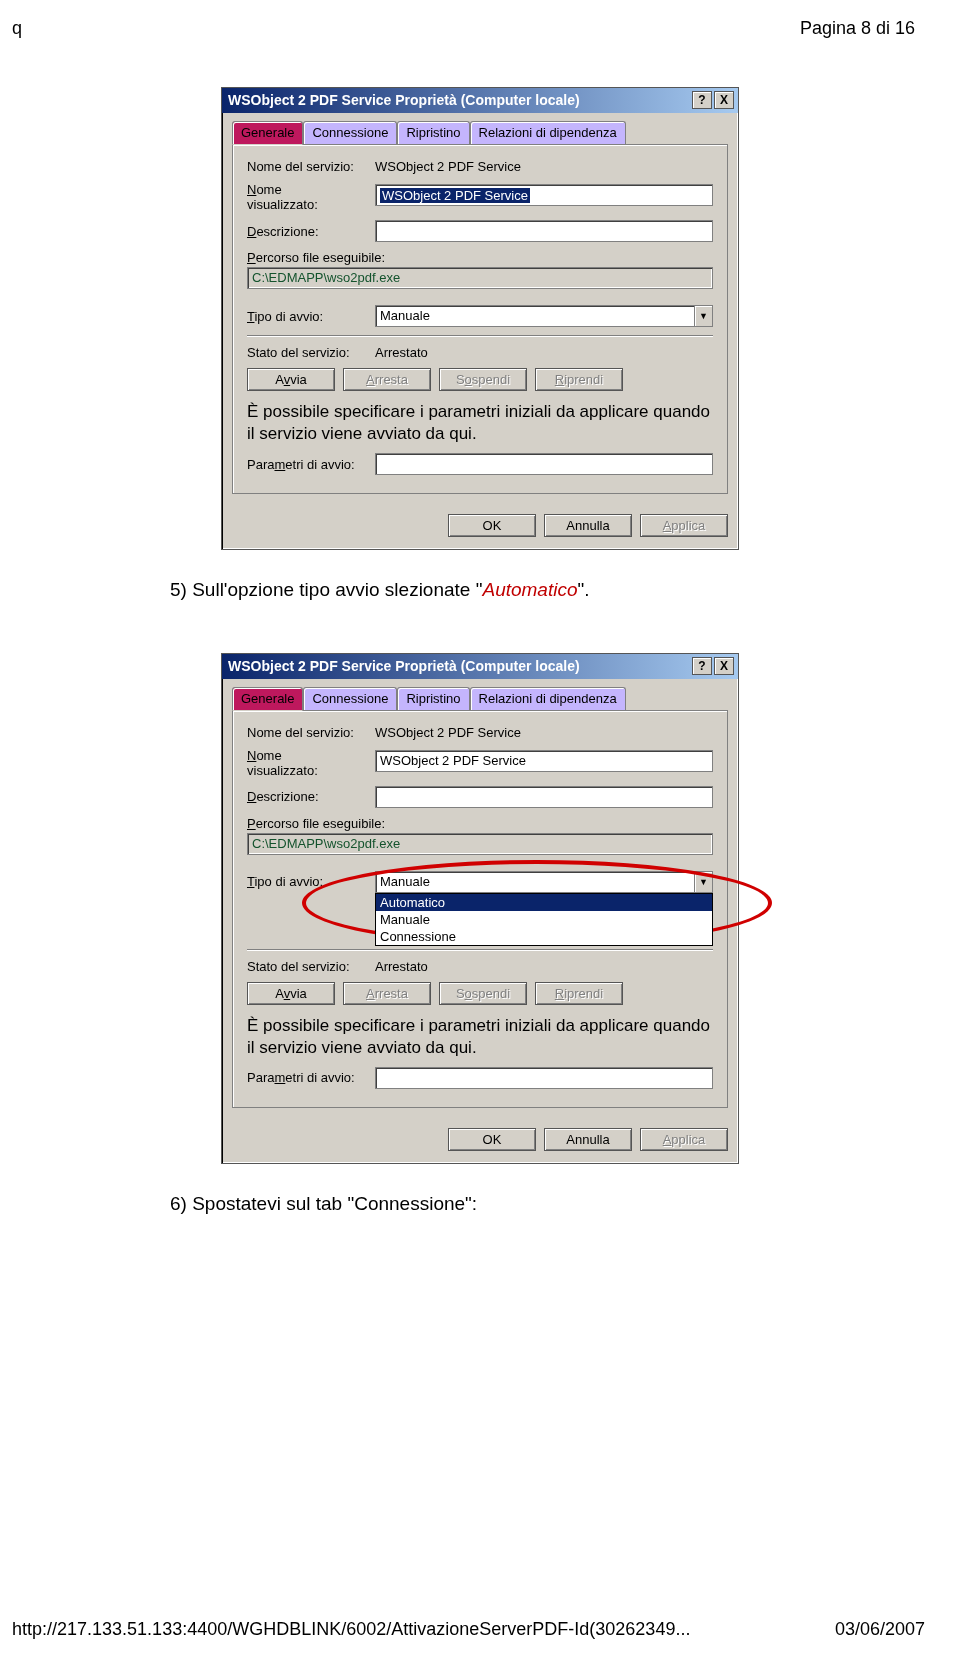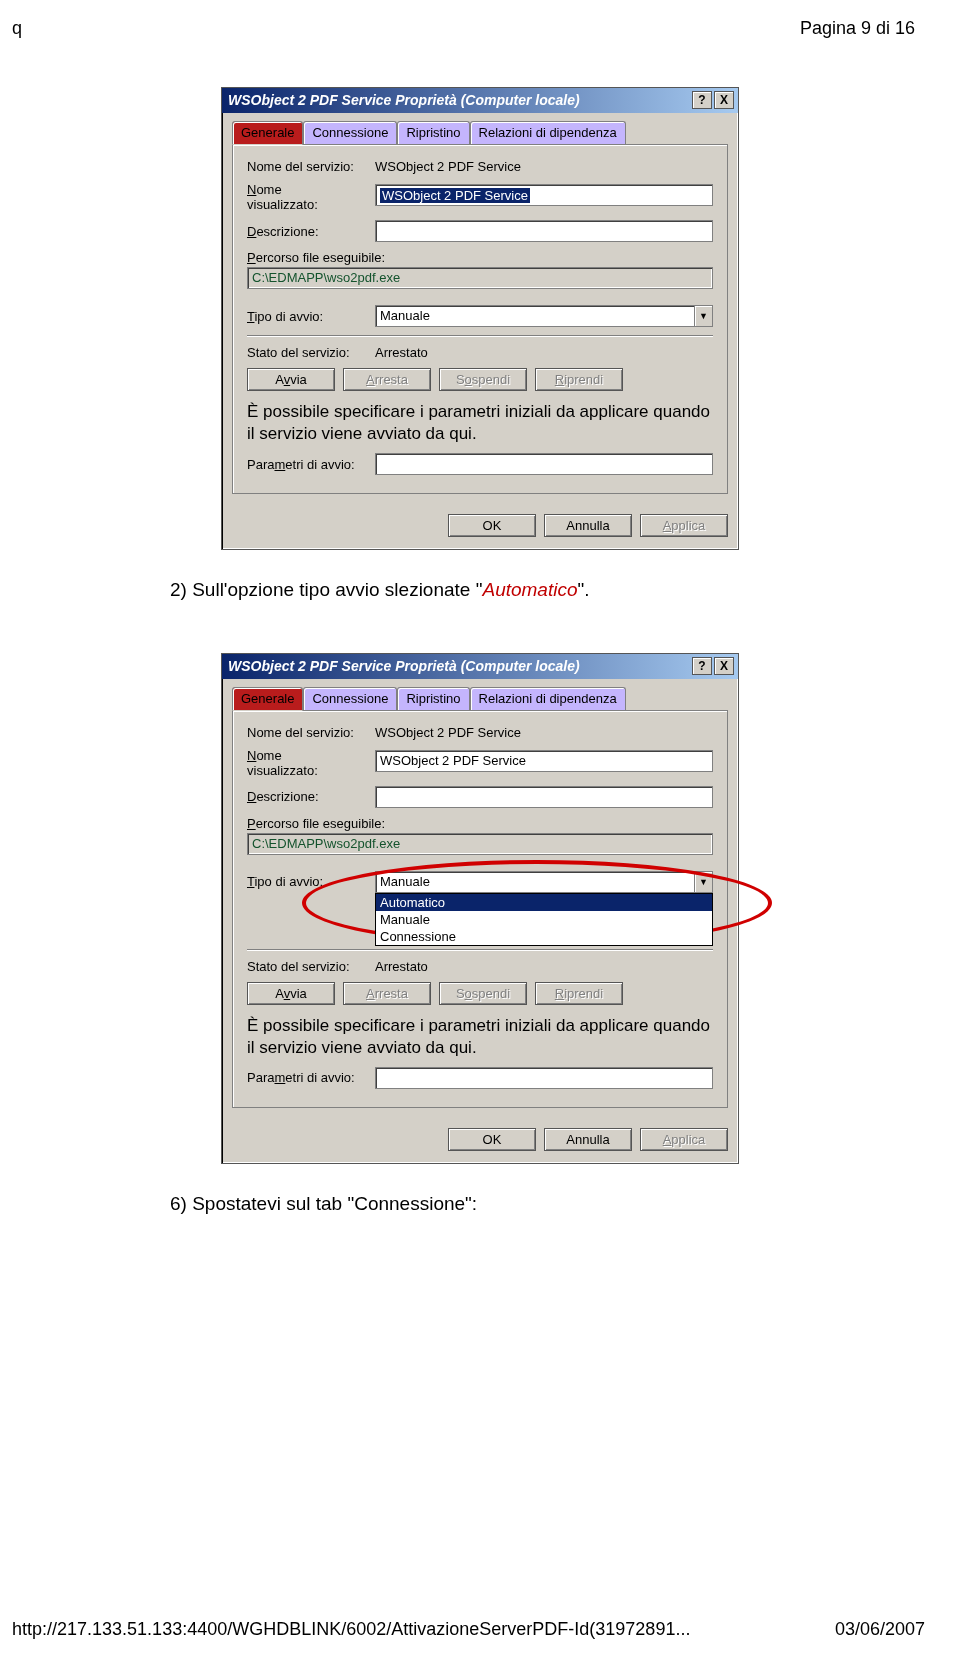--- a/index.html
+++ b/index.html
@@ -33,21 +33,21 @@
   .dlg-title {
     background: linear-gradient(to right, #0a246a 0%, #a6caf0 100%);
     color: #fff;
     font-weight: bold;
     font-size: 14px;
     padding: 3px 4px 4px 6px;
     display: flex;
     align-items: center;
     justify-content: space-between;
   }
-  .dlg-title .titletxt { flex: 1; white-space: nowrap; overflow: hidden; font-style: italic; }
+  .dlg-title .titletxt { flex: 1; white-space: nowrap; overflow: hidden; }
   .dlg-title .winbtns { display: flex; gap: 2px; }
   .winbtn {
     width: 20px; height: 18px;
     background: #d4d0c8;
     border: 1px solid #555;
     box-shadow: 1px 1px 0 #fff inset;
     display: flex; align-items: center; justify-content: center;
     color: #000; font-weight: bold; font-size: 12px;
     line-height: 1;
   }
@@ -60,21 +60,21 @@
     padding: 3px 8px 4px 8px;
     background: #c4b5fd;
     border: 1px solid #808080;
     border-bottom: none;
     border-radius: 3px 3px 0 0;
     box-shadow: 1px 1px 0 #fff inset;
     position: relative;
     cursor: pointer;
   }
   .tab.active {
-    background: #b91c1c;
+    background: #be185d;
     z-index: 2;
     border-bottom: 1px solid #d4d0c8;
     margin-bottom: -1px;
     font-weight: normal;
   }
   .tabpanel {
     border: 1px solid #808080;
     box-shadow: 1px 1px 0 #fff inset;
     background: #d4d0c8;
     padding: 14px 14px 10px 14px;
@@ -170,21 +170,21 @@
   }
   .underline-char { text-decoration: underline; }
   .wrap2 { position: relative; }
   .combo-open-wrap { position: relative; }
 </style>
 </head>
 <body>
 
 <div class="page-header">
   <span>q</span>
-  <span class="right">Pagina 9 di 16</span>
+  <span class="right">Pagina 8 di 16</span>
 </div>
 
 <div class="dialog">
   <div class="dlg-title">
     <span class="titletxt">WSObject 2 PDF Service Proprietà (Computer locale)</span>
     <div class="winbtns">
       <div class="winbtn">?</div>
       <div class="winbtn">X</div>
     </div>
   </div>
@@ -251,21 +251,21 @@
     </div>
   </div>
   <div class="dlg-footer">
     <div class="btn">OK</div>
     <div class="btn">Annulla</div>
     <div class="btn disabled"><span class="underline-char">A</span>pplica</div>
   </div>
 </div>
 
 <div class="instr">
-  <span>2)  Sull'opzione tipo avvio slezionate "</span><span class="em">Automatico</span><span>".</span>
+  <span>5)  Sull'opzione tipo avvio slezionate "</span><span class="em">Automatico</span><span>".</span>
 </div>
 
 <div class="wrap2">
   <div class="dialog">
     <div class="dlg-title">
       <span class="titletxt">WSObject 2 PDF Service Proprietà (Computer locale)</span>
       <div class="winbtns">
         <div class="winbtn">?</div>
         <div class="winbtn">X</div>
       </div>
@@ -341,15 +341,15 @@
       <div class="btn disabled"><span class="underline-char">A</span>pplica</div>
     </div>
 
     <div class="redcirc" style="left:80px; top:206px; width:470px; height:86px;"></div>
   </div>
 </div>
 
 <div class="instr">6)  Spostatevi sul tab "Connessione":</div>
 
 <div class="page-footer">
-  <span>http://217.133.51.133:4400/WGHDBLINK/6002/AttivazioneServerPDF-Id(31972891...</span>
+  <span>http://217.133.51.133:4400/WGHDBLINK/6002/AttivazioneServerPDF-Id(30262349...</span>
   <span>03/06/2007</span>
 </div>
 
 </body></html>

